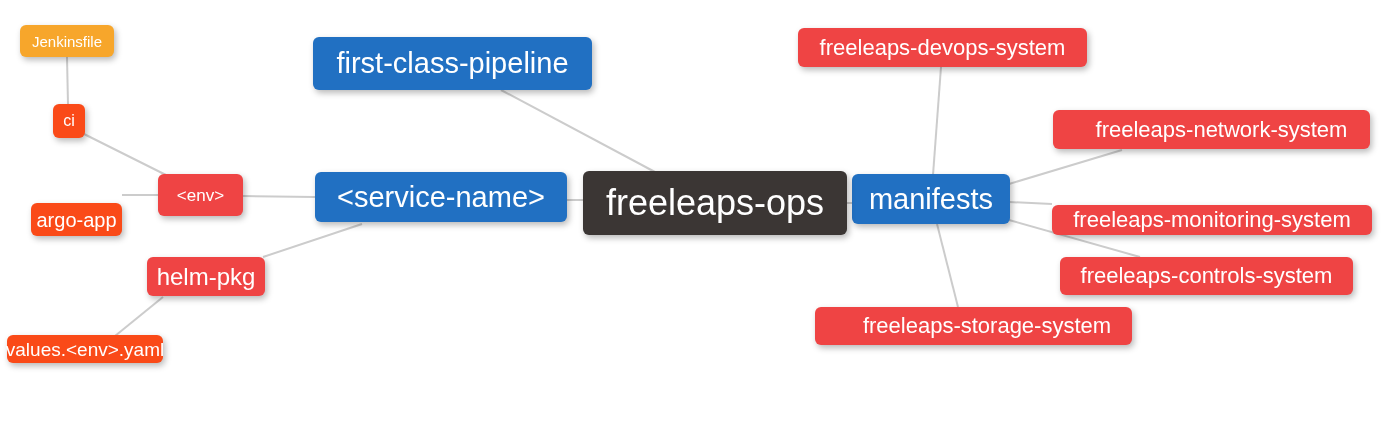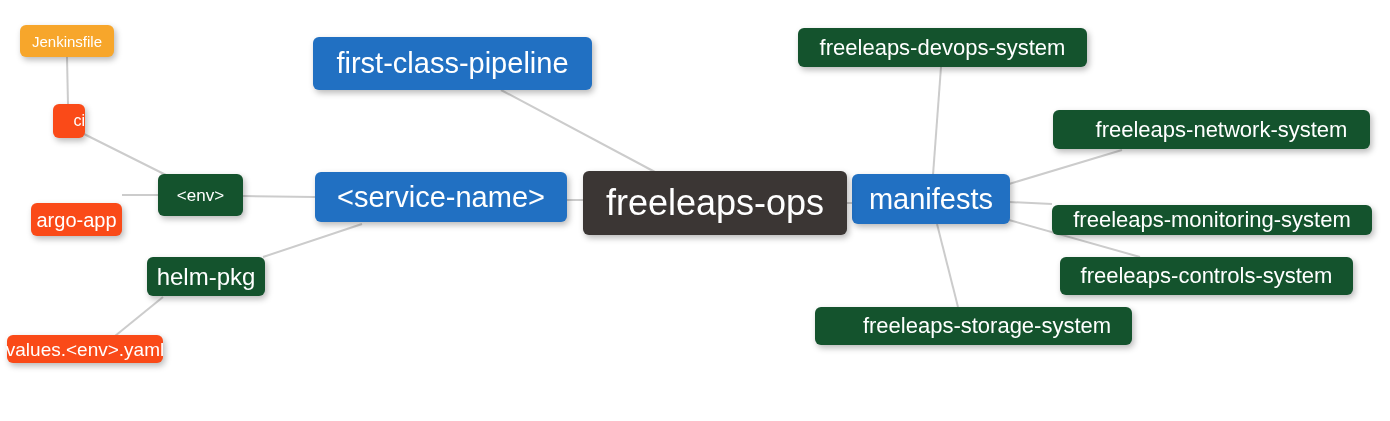--- a/index.html
+++ b/index.html
@@ -17,26 +17,26 @@
     display:flex;align-items:center;justify-content:center;
     color:#ffffff;
     border-radius:6px;
     box-shadow:2px 3px 6px rgba(0,0,0,0.28);
     white-space:nowrap;
     cursor:pointer;
     line-height:1;
   }
   .c-orange{background:#f7a62b;}
   .c-red{background:#fa4a18;}
-  .c-green{background:#14532d;}
+  .c-green{background:#ef4444;}
   .c-blue{background:#2170c2;}
   .c-dark{background:#3b3634;}
 
   .p-jenkinsfile{left:20px;top:25px;width:94px;height:32px;font-size:15px;}
-  .p-ci{left:53px;top:104px;width:32px;height:34px;font-size:16px;justify-content:flex-end;}
+  .p-ci{left:53px;top:104px;width:32px;height:34px;font-size:16px;}
   .p-argo{left:31px;top:178px;width:91px;height:33px;font-size:20px;margin-top:25px;}
   .p-env{left:158px;top:174px;width:85px;height:42px;font-size:17px;}
   .p-helm{left:147px;top:257px;width:118px;height:39px;font-size:24px;}
   .p-values{left:7px;top:335px;width:156px;height:28px;font-size:19px;}
   .p-fcp{left:313px;top:37px;width:279px;height:53px;font-size:29px;}
   .p-svc{left:315px;top:172px;width:252px;height:50px;font-size:29px;}
   .p-ops{left:583px;top:171px;width:264px;height:64px;font-size:36px;}
   .p-manifests{left:852px;top:174px;width:158px;height:50px;font-size:29px;}
   .p-devops{left:798px;top:28px;width:289px;height:39px;font-size:22px;}
   .p-network{left:1053px;top:110px;width:297px;height:39px;font-size:22px;padding-left:20px;}

